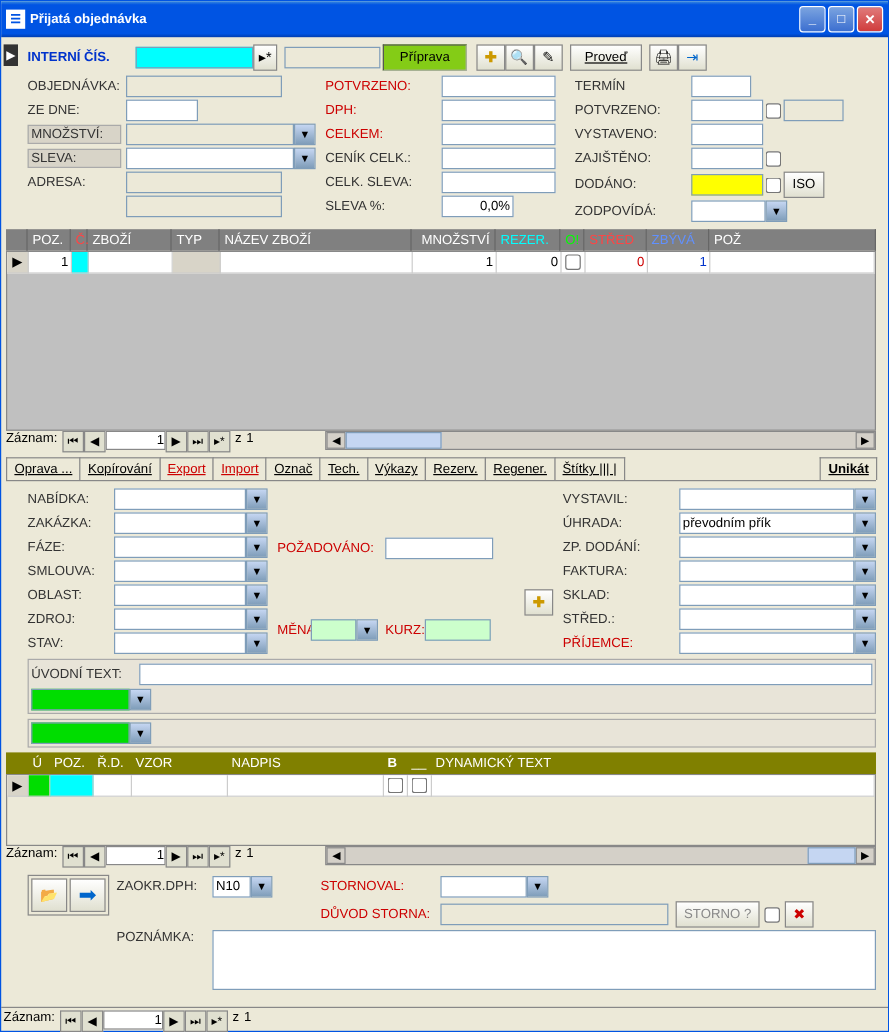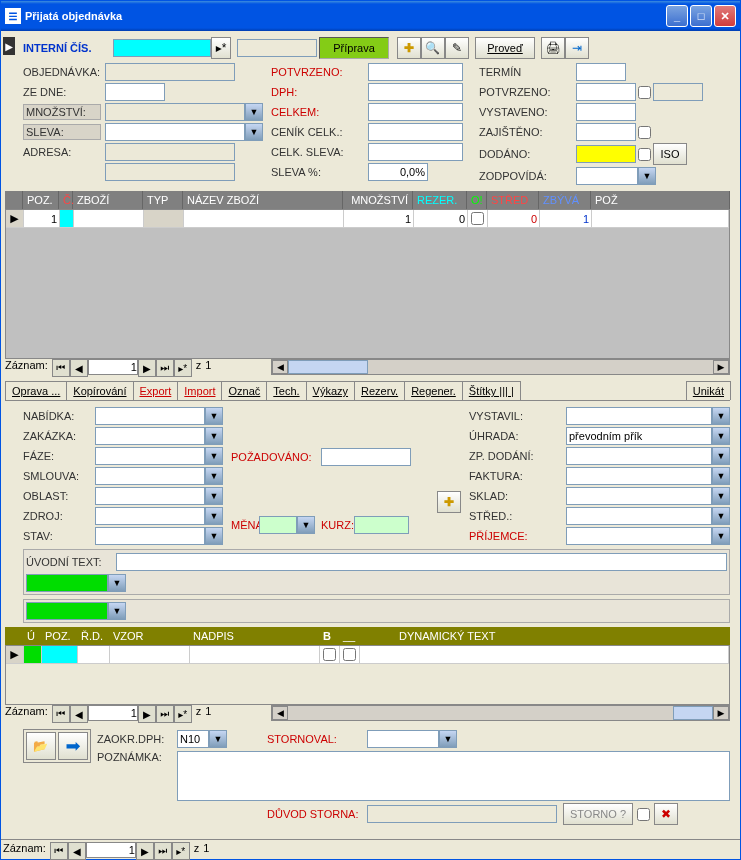--- a/index.html
+++ b/index.html
@@ -214,21 +214,21 @@
       <div class="tab">Oprava ...</div>
       <div class="tab">Kopírování</div>
       <div class="tab red">Export</div>
       <div class="tab red">Import</div>
       <div class="tab">Označ</div>
       <div class="tab">Tech.</div>
       <div class="tab">Výkazy</div>
       <div class="tab">Rezerv.</div>
       <div class="tab">Regener.</div>
       <div class="tab">Štítky  ||| |</div>
-      <div class="tab" style="margin-left:auto;">Unikát</div>
+      <div class="tab" style="margin-left:auto;font-weight:bold;">Unikát</div>
     </div>
 
     <div style="display:flex; gap:8px; margin-top:6px; margin-left:18px;">
       <div style="width:200px;">
         <div class="field-grid2">
           <span class="lbl">NABÍDKA:</span>
           <div class="combo">
               <input class="inp" style="width: 100px;">
               <div class="dd">▼</div>
             </div>
@@ -345,21 +345,21 @@
 
     <div class="section-hdr" style="margin-top:4px;">
       <div style="width:18px;"></div>
       <div style="width:18px;">Ú</div>
       <div style="width:36px;">POZ.</div>
       <div style="width:32px;">Ř.D.</div>
       <div style="width:80px;">VZOR</div>
       <div style="width:130px;">NADPIS</div>
       <div style="width:20px;font-weight:bold;">B</div>
       <div style="width:20px;">__</div>
-      <div style="flex:1;margin-left:36px;">DYNAMICKÝ TEXT</div>
+      <div style="flex:1;">DYNAMICKÝ TEXT</div>
     </div>
     <div class="grid-body" style="height:60px;background:#ece9d8;">
       <div class="grid-row">
         <div style="width:18px;background:#d8d4c8;justify-content:center;">▶</div>
         <div style="width:18px;background:#00dd00;"></div>
         <div style="width:36px;background:#00ffff;"></div>
         <div style="width:32px;"></div>
         <div style="width:80px;"></div>
         <div style="width:130px;"></div>
         <div style="width:20px;justify-content:center;">
@@ -402,31 +402,31 @@
               <input class="inp" style="width: 32px;" value="N10">
               <div class="dd">▼</div>
             </div>
           <div style="width:40px;"></div>
           <span class="lbl red" style="width:100px;">STORNOVAL:</span>
           <div class="combo" style="width:90px;">
               <input class="inp" style="width: 72px;">
               <div class="dd">▼</div>
             </div>
         </div>
-        <div class="row" style="align-items:flex-start;">
-          <span class="lbl" style="width:80px;">POZNÁMKA:</span>
-          <textarea class="inp" style="flex: 1 1 0%; height: 50px; resize: none;"></textarea>
-        </div>
         <div class="row">
           <div style="width:170px;"></div>
           <span class="lbl red" style="width:100px;">DŮVOD STORNA:</span>
           <input class="inp gray" style="width: 190px;">
           <button class="btn" style="margin-left:6px;color:#888;">STORNO ?</button>
           <input type="checkbox" class="chk" style="margin-left: 4px;">
           <button class="icon-btn" style="margin-left:4px;color:#cc0000;">✖</button>
+        </div>
+        <div class="row" style="align-items:flex-start;">
+          <span class="lbl" style="width:80px;">POZNÁMKA:</span>
+          <textarea class="inp" style="flex: 1 1 0%; height: 50px; resize: none;"></textarea>
         </div>
 
       </div>
     </div>
 
   </div>
 
   <div class="rec-nav" style="border-top:1px solid #888;padding:2px;">
     <span style="margin-right:4px;">Záznam:</span>
     <div class="nav-btn">⏮</div>

